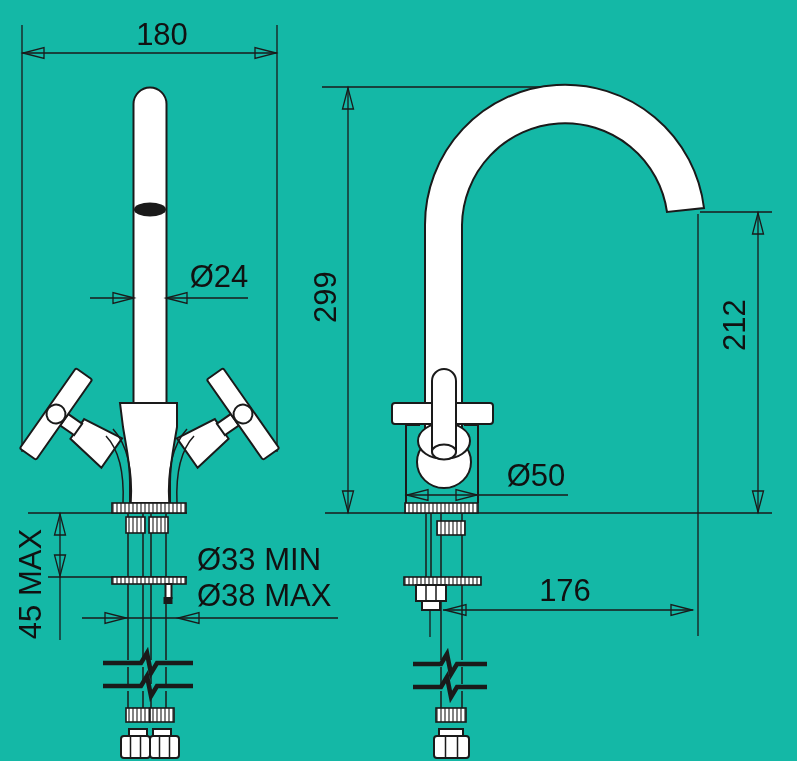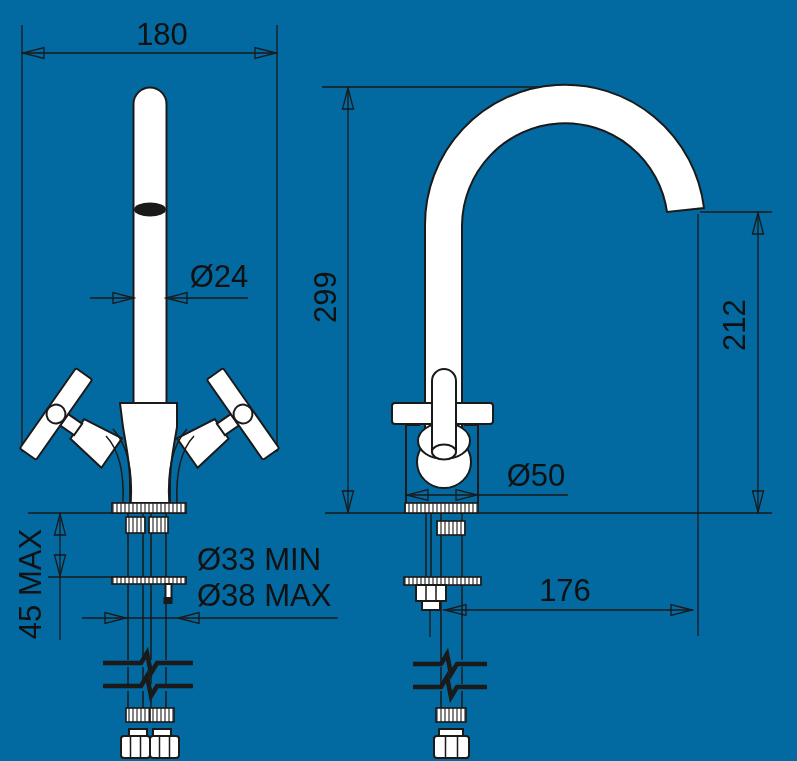--- a/index.html
+++ b/index.html
@@ -1,16 +1,16 @@
 <!DOCTYPE html>
 <html><head>
 <meta charset="utf-8">
 <style>
   html,body{margin:0;padding:0;background:#ffffff;}
-  .stage{position:relative;width:797px;height:761px;background:#0369a1;overflow:hidden;
+  .stage{position:relative;width:797px;height:761px;background:#14b8a6;overflow:hidden;
          font-family:"Liberation Sans", sans-serif;}
   svg{display:block}
   .dim-text{font-family:"Liberation Sans", sans-serif;font-size:31px;fill:#111111;}
   .outline{stroke:#1a1a1a;stroke-width:2;fill:none;}
   .outline-f{stroke:#1a1a1a;stroke-width:2;fill:#ffffff;}
   .thin{stroke:#1a1a1a;stroke-width:1.5;fill:none;}
   .dim{stroke:#1a1a1a;stroke-width:1.3;fill:none;}
   .deck{stroke:#1a1a1a;stroke-width:1.7;fill:none;}
   .brk{stroke:#1a1a1a;stroke-width:4.5;fill:none;stroke-linejoin:miter;}
   .kn{stroke:#1a1a1a;stroke-width:1.6;fill:url(#knurl);}

